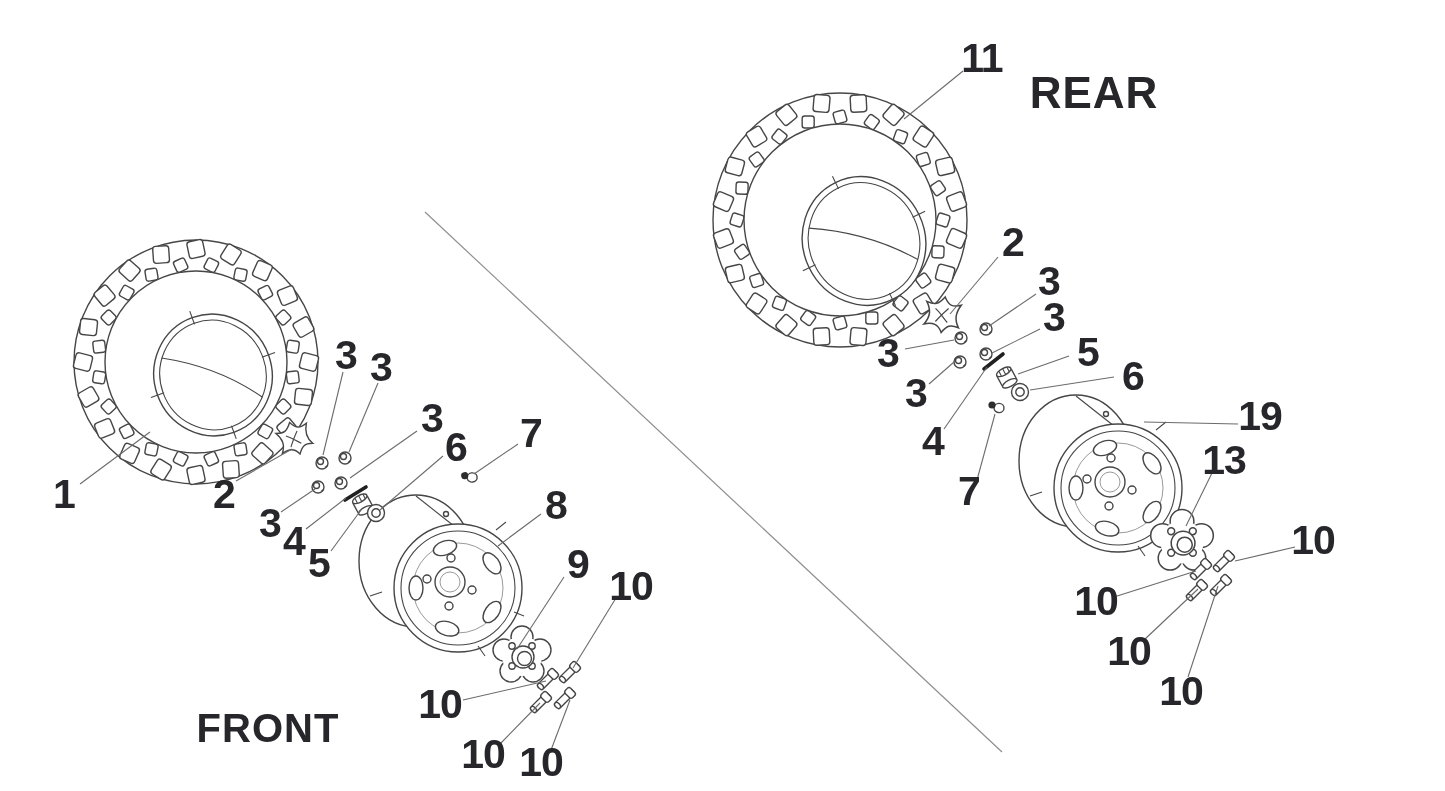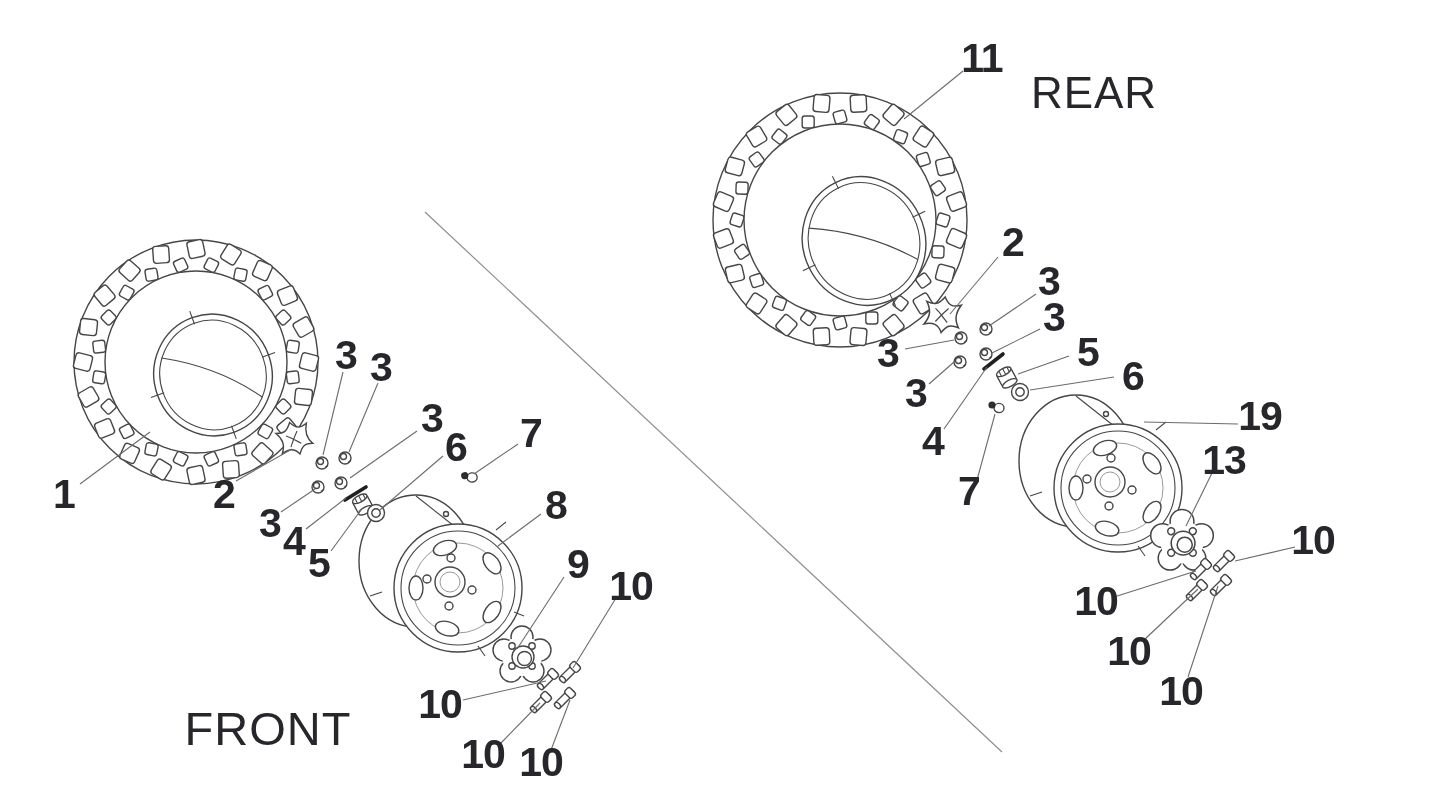--- a/index.html
+++ b/index.html
@@ -7,24 +7,24 @@
          font-family:"Liberation Sans", sans-serif;}
   svg.draw{position:absolute;left:0;top:0;}
   .ln{fill:#ffffff;stroke:var(--line,#464646);stroke-width:1.4;}
   .st{fill:none;stroke:var(--line,#464646);stroke-width:1.1;}
   .stl{fill:none;stroke:#9a9a9a;stroke-width:1;}
   .leader{stroke:var(--leader,#6b6b6b);stroke-width:1.1;}
   .divider{stroke:var(--divider,#8f8f8f);stroke-width:1.2;}
   .cotter{stroke:#202020;stroke-width:3.6;stroke-linecap:round;}
   .callout{position:absolute;transform:translate(-50%,-50%);font-size:41px;font-weight:700;
            color:var(--label,#26262b);letter-spacing:-1px;line-height:1;white-space:nowrap;}
-  .word{position:absolute;transform:translate(-50%,-50%);font-weight:400;color:var(--label,#26262b);
+  .word{position:absolute;transform:translate(-50%,-50%);font-weight:700;color:var(--label,#26262b);
         line-height:1;letter-spacing:1px;white-space:nowrap;}
   .word-rear{font-size:44px;}
-  .word-front{font-size:47px;}
+  .word-front{font-size:40px;}
 </style>
 </head>
 <body>
 
 <div class="stage">
 
 <svg class="draw" width="1445" height="791" viewBox="0 0 1445 791">
   <defs>
     <g id="nut">
       <circle cx="0" cy="0" r="6" class="ln"></circle>

